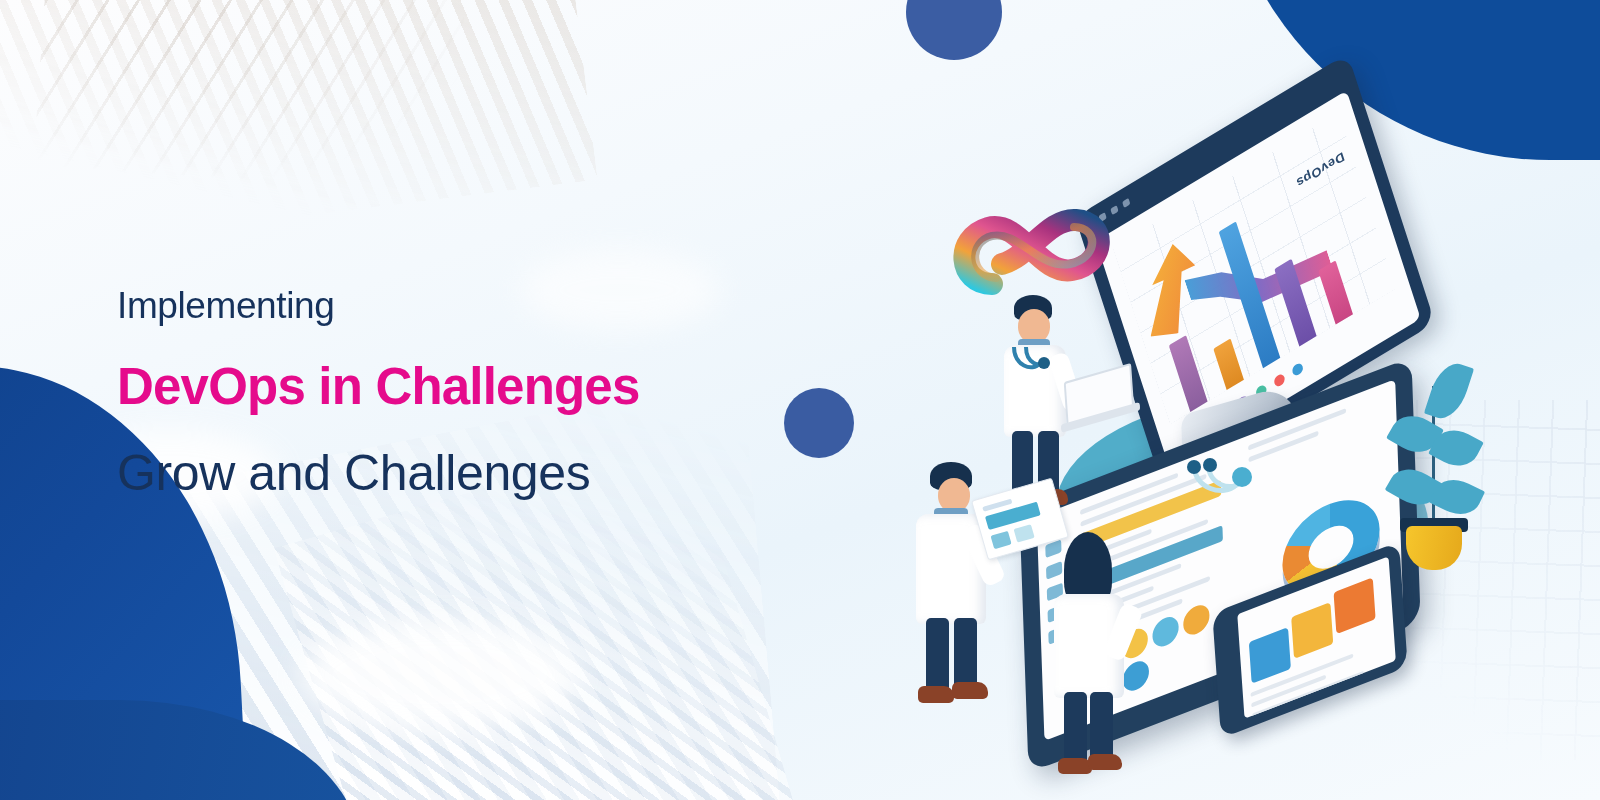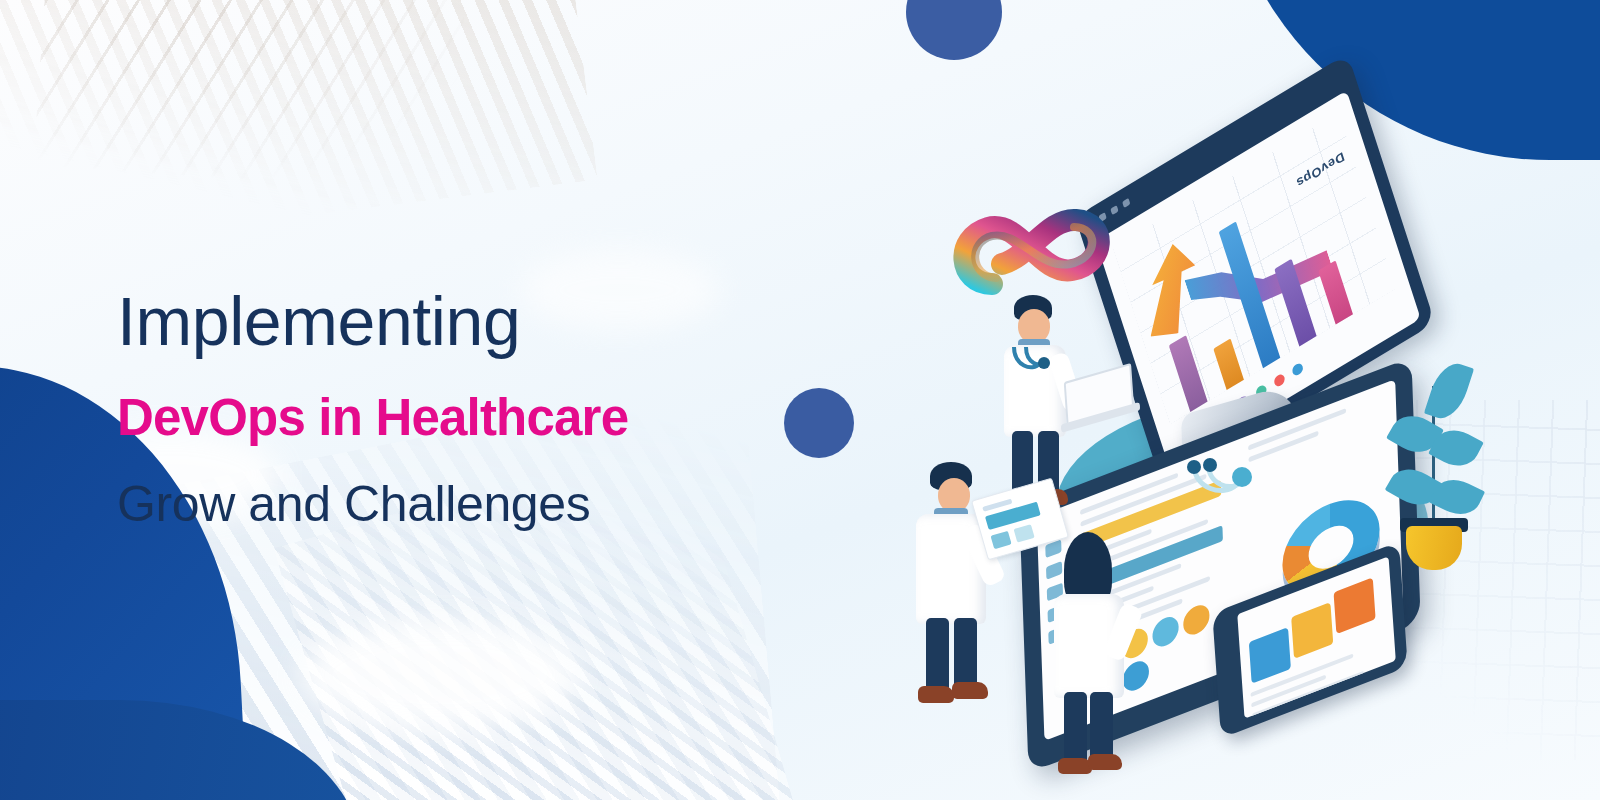--- a/index.html
+++ b/index.html
@@ -102,21 +102,21 @@
   .logo .lo-sl{color:#ee1c11;}
 
   
   .watermark{
     position:absolute;left:206px;top:327px;
     font-size:49px;color:rgba(255,255,255,.78);font-weight:400;
     letter-spacing:.5px;white-space:nowrap;pointer-events:none;
   }
   .headline{position:absolute;left:117px;top:287px;width:720px;}
   .h-line{line-height:1.0;white-space:nowrap;}
-  .h1{font-size:68px;color:#16325c;font-weight:400;letter-spacing:-.4px;}
+  .h1{font-size:37px;color:#16325c;font-weight:400;letter-spacing:-.4px;}
   .h2{font-size:51px;color:#e50b8c;font-weight:bold;letter-spacing:-.8px;margin-top:37px;}
   .h3{font-size:50px;color:#16325c;font-weight:400;letter-spacing:-.4px;margin-top:36px;}
 
   
   .illo{position:absolute;left:880px;top:0;width:720px;height:800px;}
 
   .teal-blob{
     position:absolute;left:175px;top:400px;width:330px;height:180px;
     background:#49a9c6;border-radius:50% 46% 52% 48%;
     transform:rotate(-8deg);opacity:.95;
@@ -286,21 +286,21 @@
   <div class="left-wave"></div>
   <div class="left-wave-fill"></div>
   <div class="tr-blob"></div>
   <div class="circle-top"></div>
   <div class="circle-mid"></div>
 
 
 
   <div class="headline">
     <div class="h-line h1">Implementing</div>
-    <div class="h-line h2">DevOps in Healthcare</div>
+    <div class="h-line h2">DevOps in Challenges</div>
     <div class="h-line h3">Grow and Challenges</div>
   </div>
 
   <div class="illo">
 
     <div class="teal-blob"></div>
     <div class="teal-blob2"></div>
 
     <div class="mon">
       <div class="mon-frame"></div>

